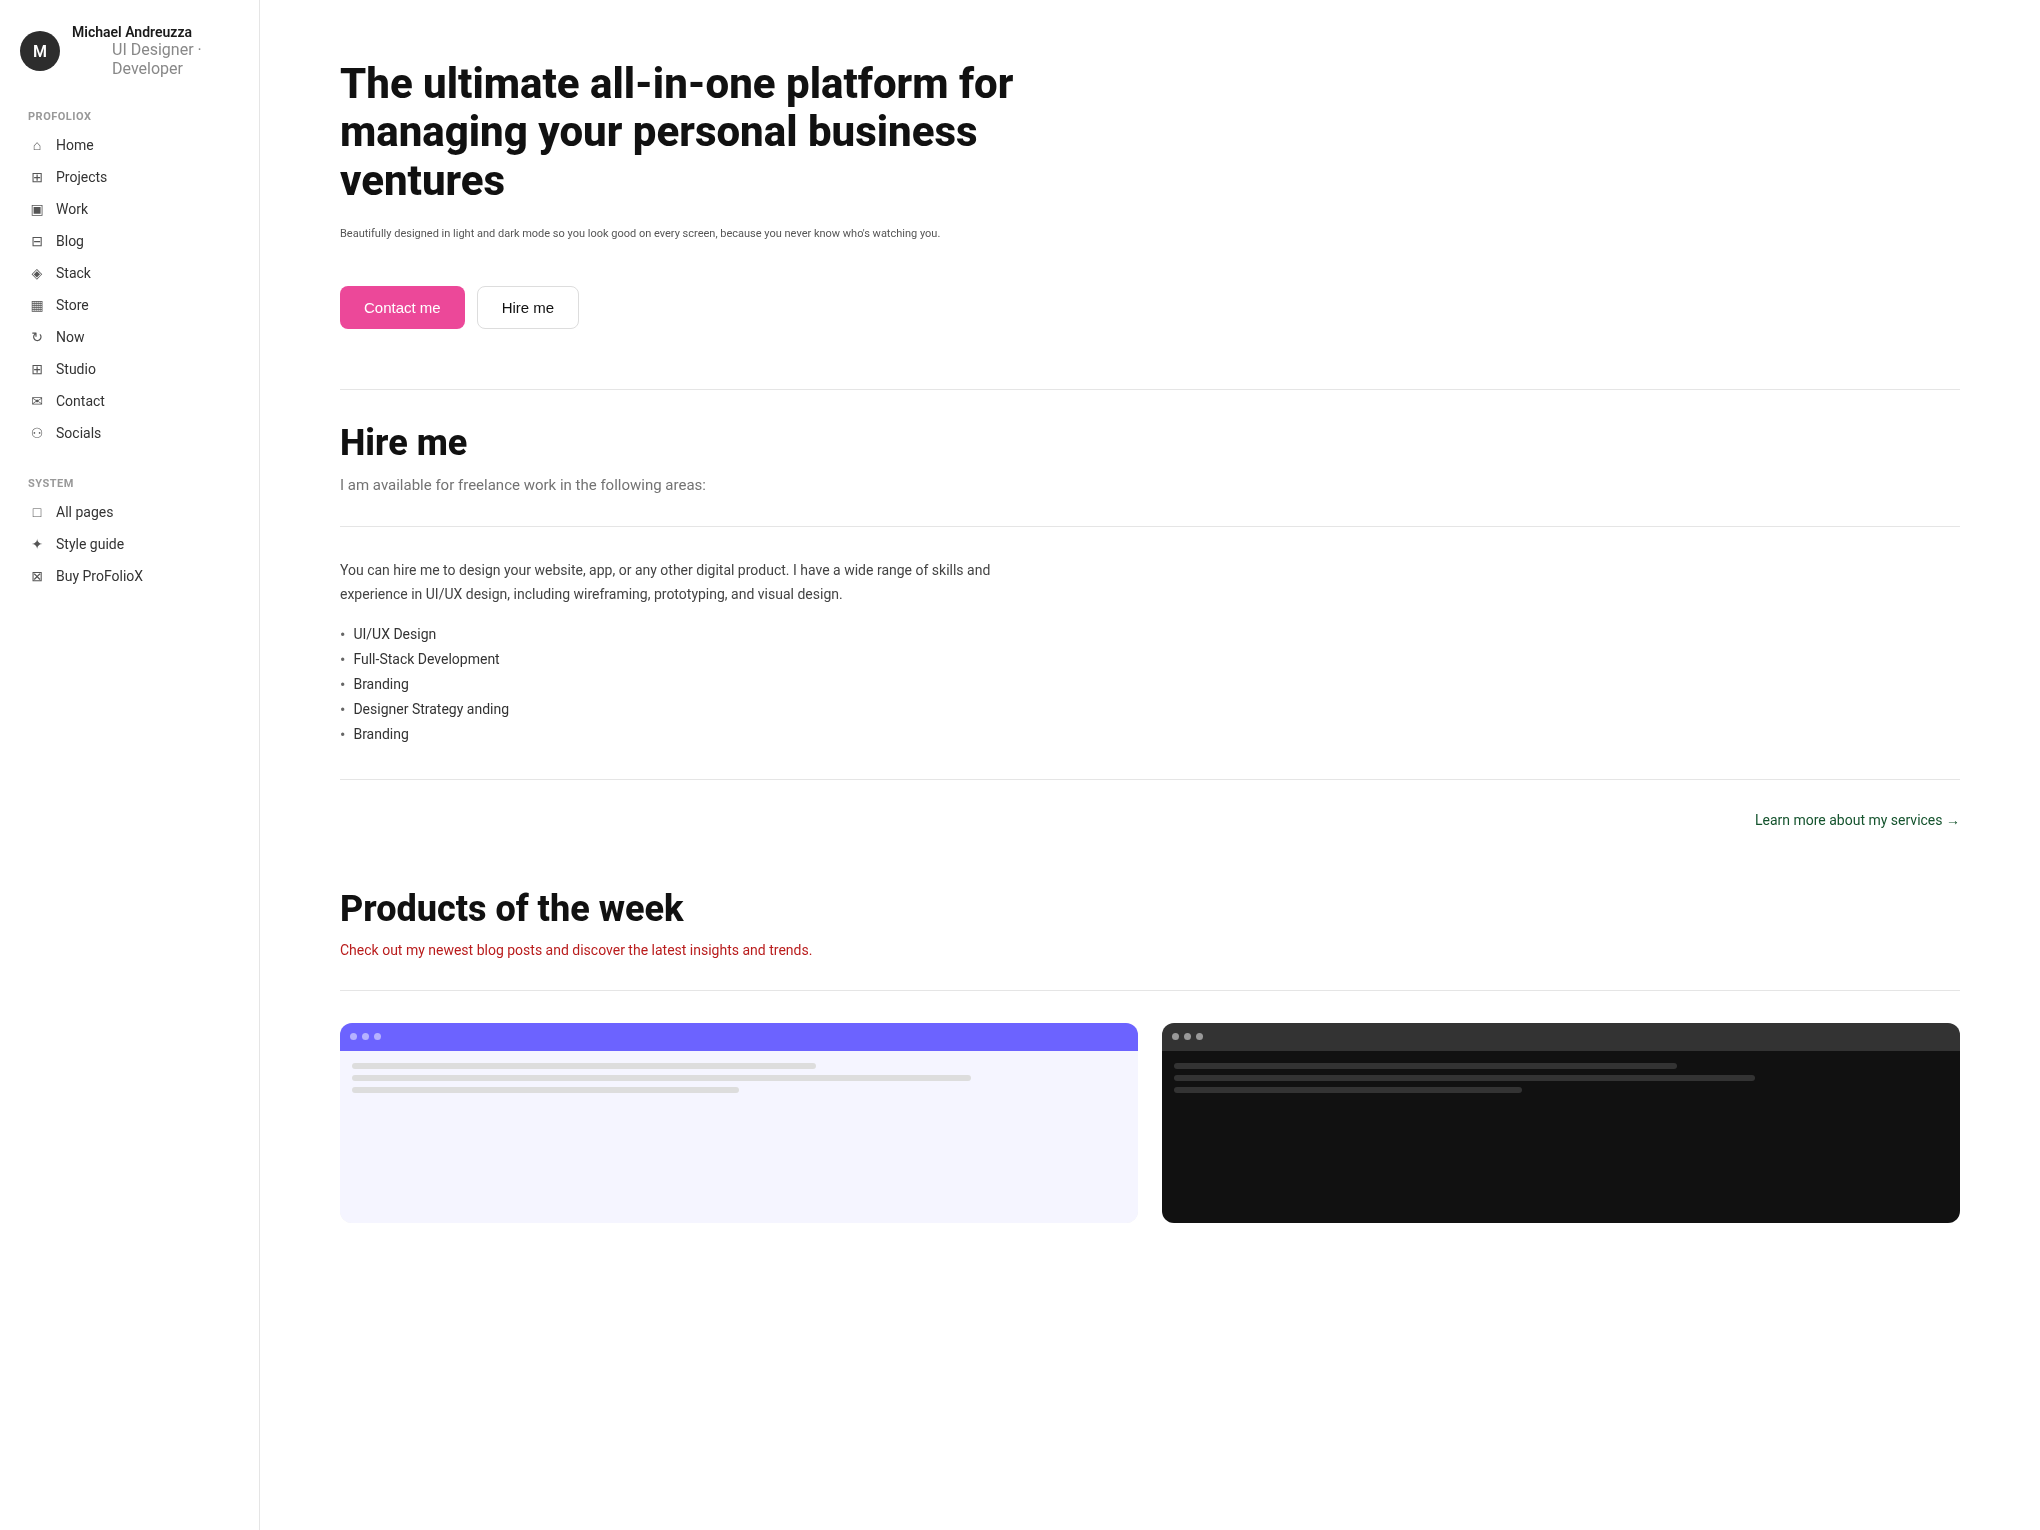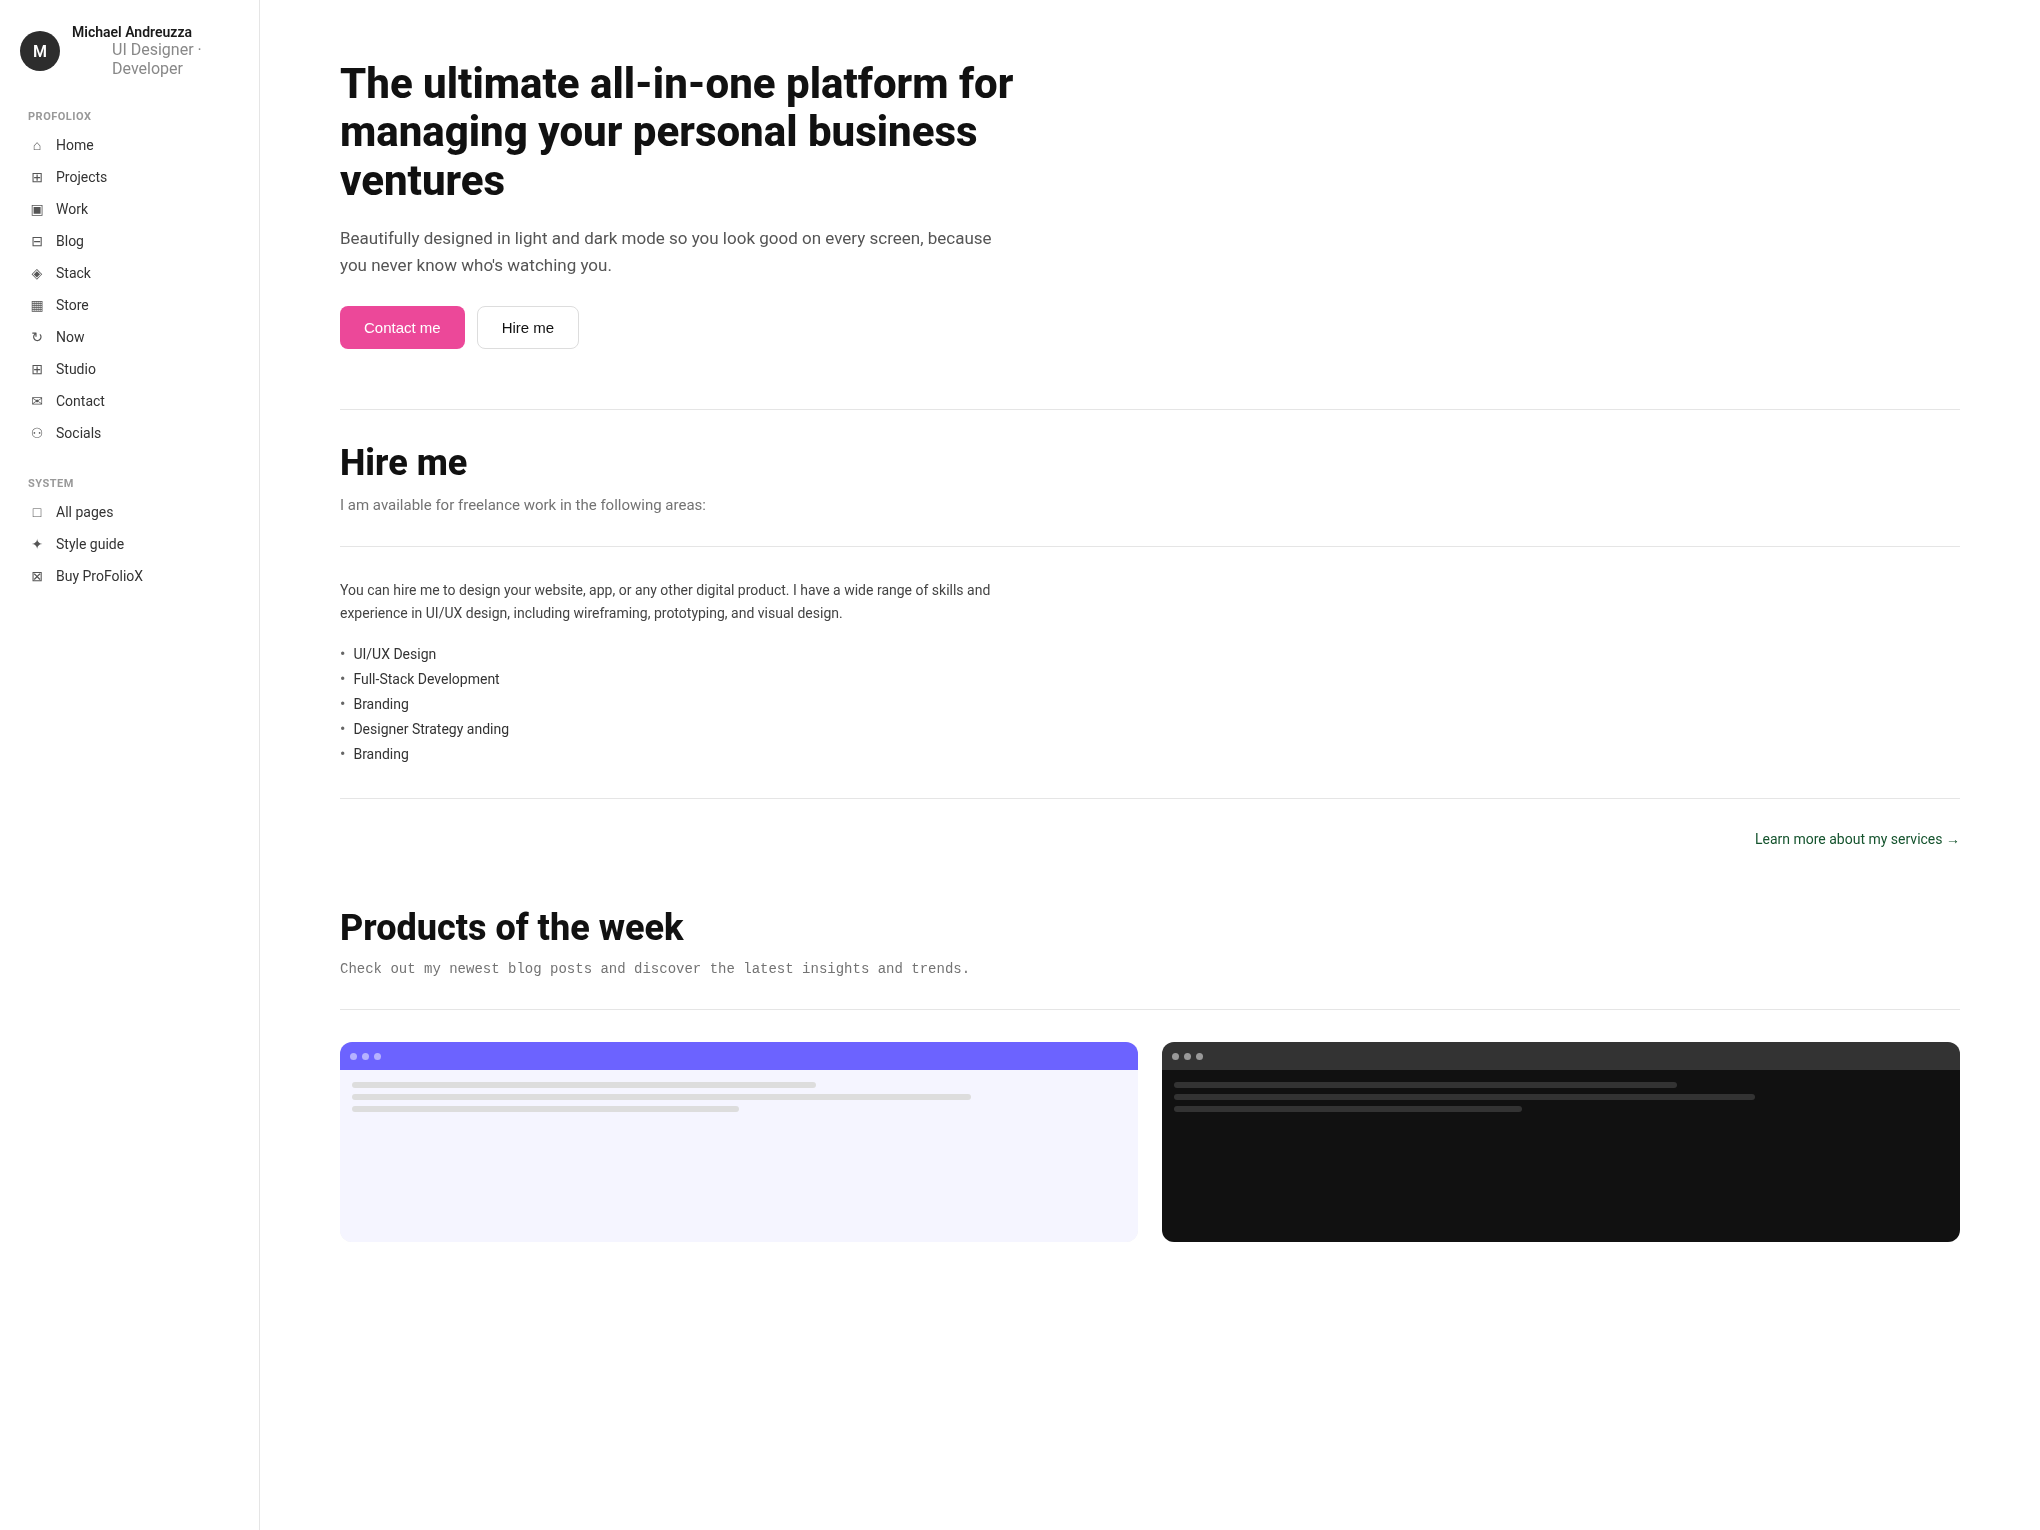--- a/index.html
+++ b/index.html
@@ -123,25 +123,25 @@
     .hero-title {
       font-size: 42px;
       font-weight: 800;
       line-height: 1.15;
       color: #111;
       margin-bottom: 20px;
       max-width: 700px;
     }
 
     .hero-subtitle {
-      font-size: 17px;
+      font-size: 11px;
       color: #555;
       line-height: 1.6;
       max-width: 680px;
-      margin-bottom: 27px;
+      margin-bottom: 44px;
     }
 
     .btn-group {
       display: flex;
       gap: 12px;
     }
 
     .btn-primary {
       background: #ec4899;
       color: #fff;
@@ -227,23 +227,22 @@
       margin-top: 24px;
     }
 
     
     .products-section {
       margin-bottom: 40px;
     }
 
     .products-subtitle {
       font-size: 14px;
-      color: #737373;
+      color: #b91c1c;
       margin-bottom: 32px;
-      font-family: Liberation Mono, monospace;
     }
 
     .products-grid {
       display: grid;
       grid-template-columns: 1fr 1fr;
       gap: 24px;
     }
 
     .product-card {
       border-radius: 12px;

